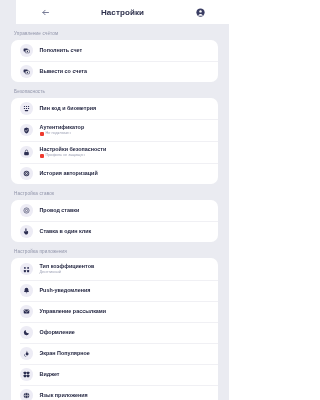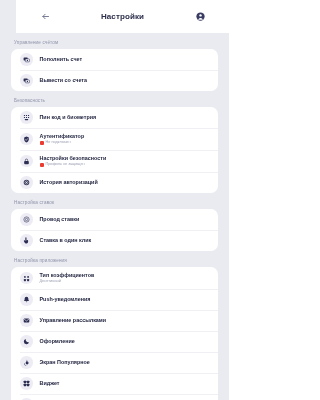--- a/index.html
+++ b/index.html
@@ -18,21 +18,21 @@
   .screen {
     width: 229px;
     height: 400px;
     position: relative;
     background: #eaebf1;
     overflow: hidden;
   }
 
   
   .header {
-    height: 33px;
+    height: 24px;
     background: #ffffff;
     display: flex;
     align-items: center;
     padding: 0 24px;
     box-sizing: border-box;
     position: relative;
     margin-left: 16px;
   }
   .header-title {
     position: absolute;

